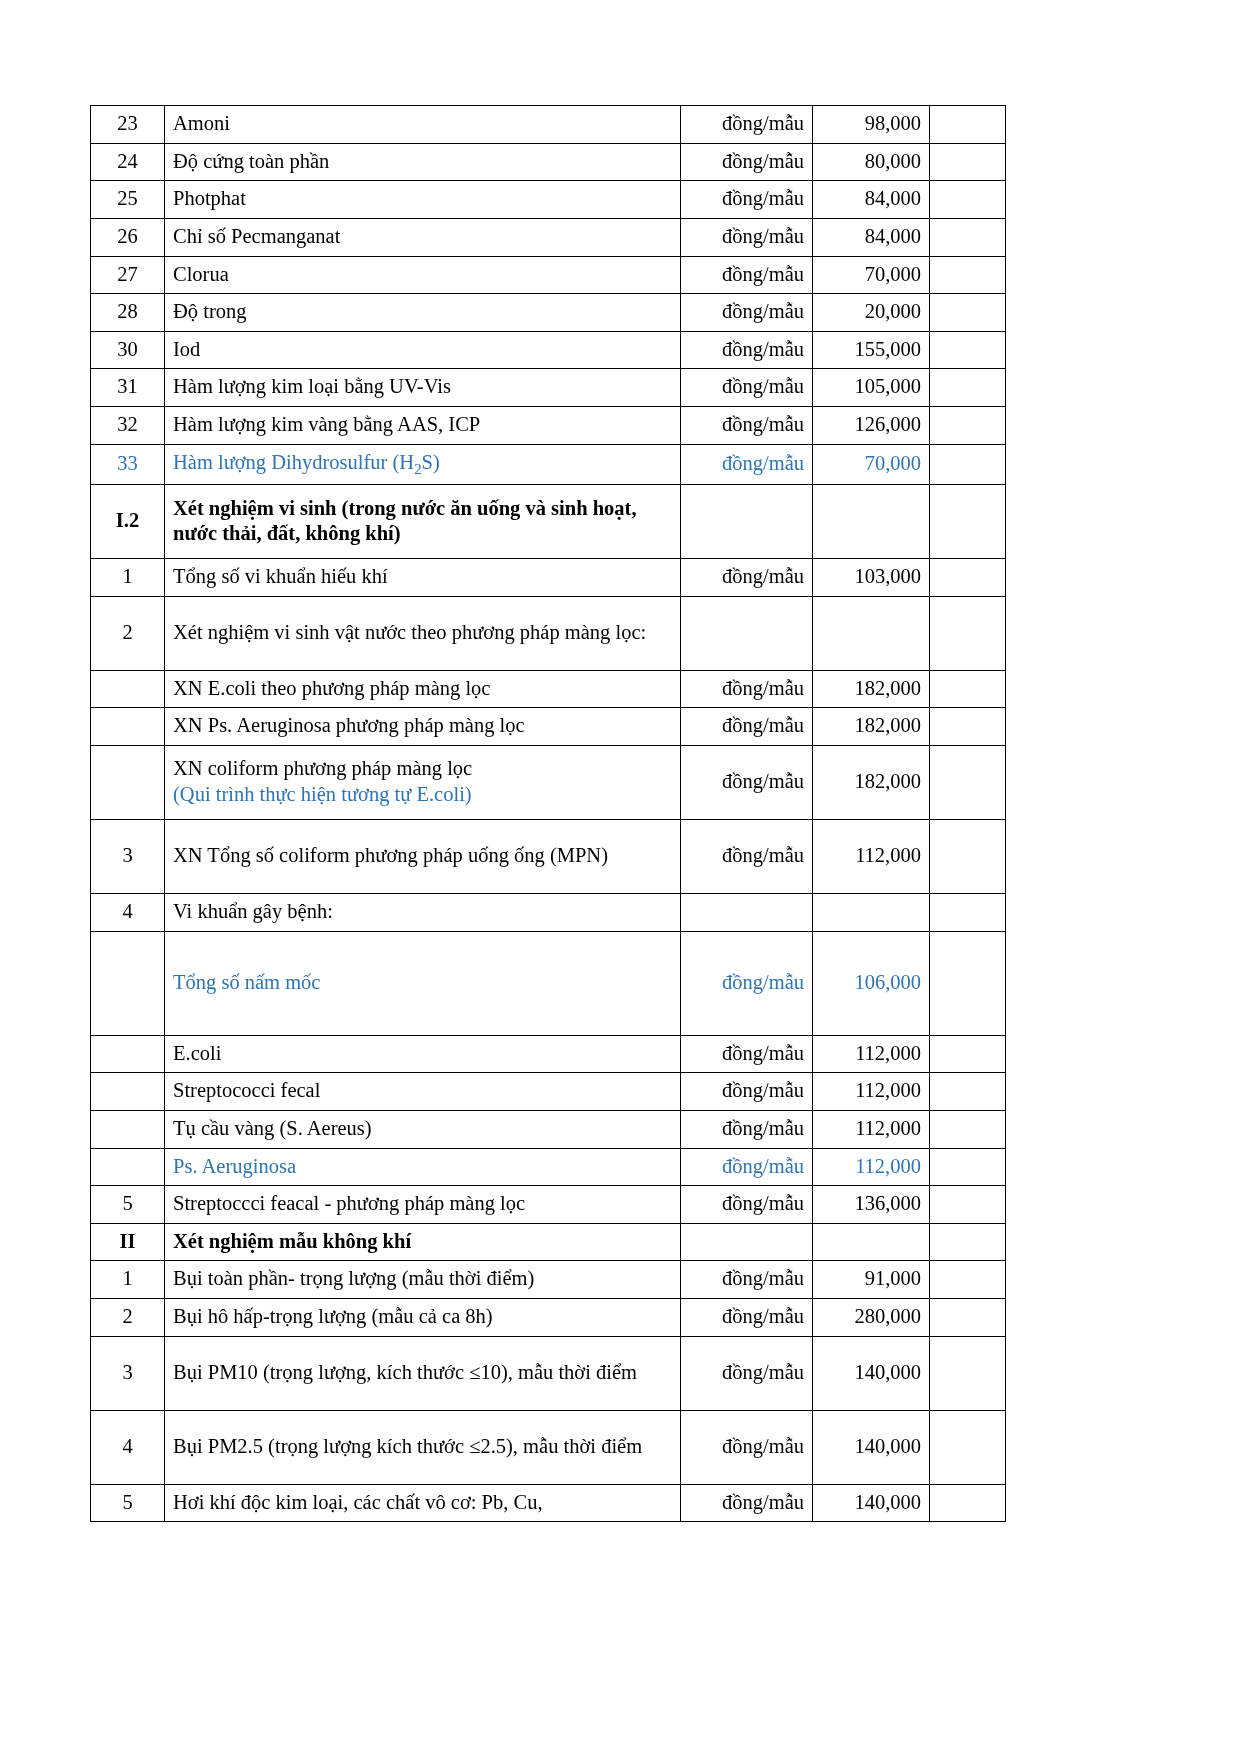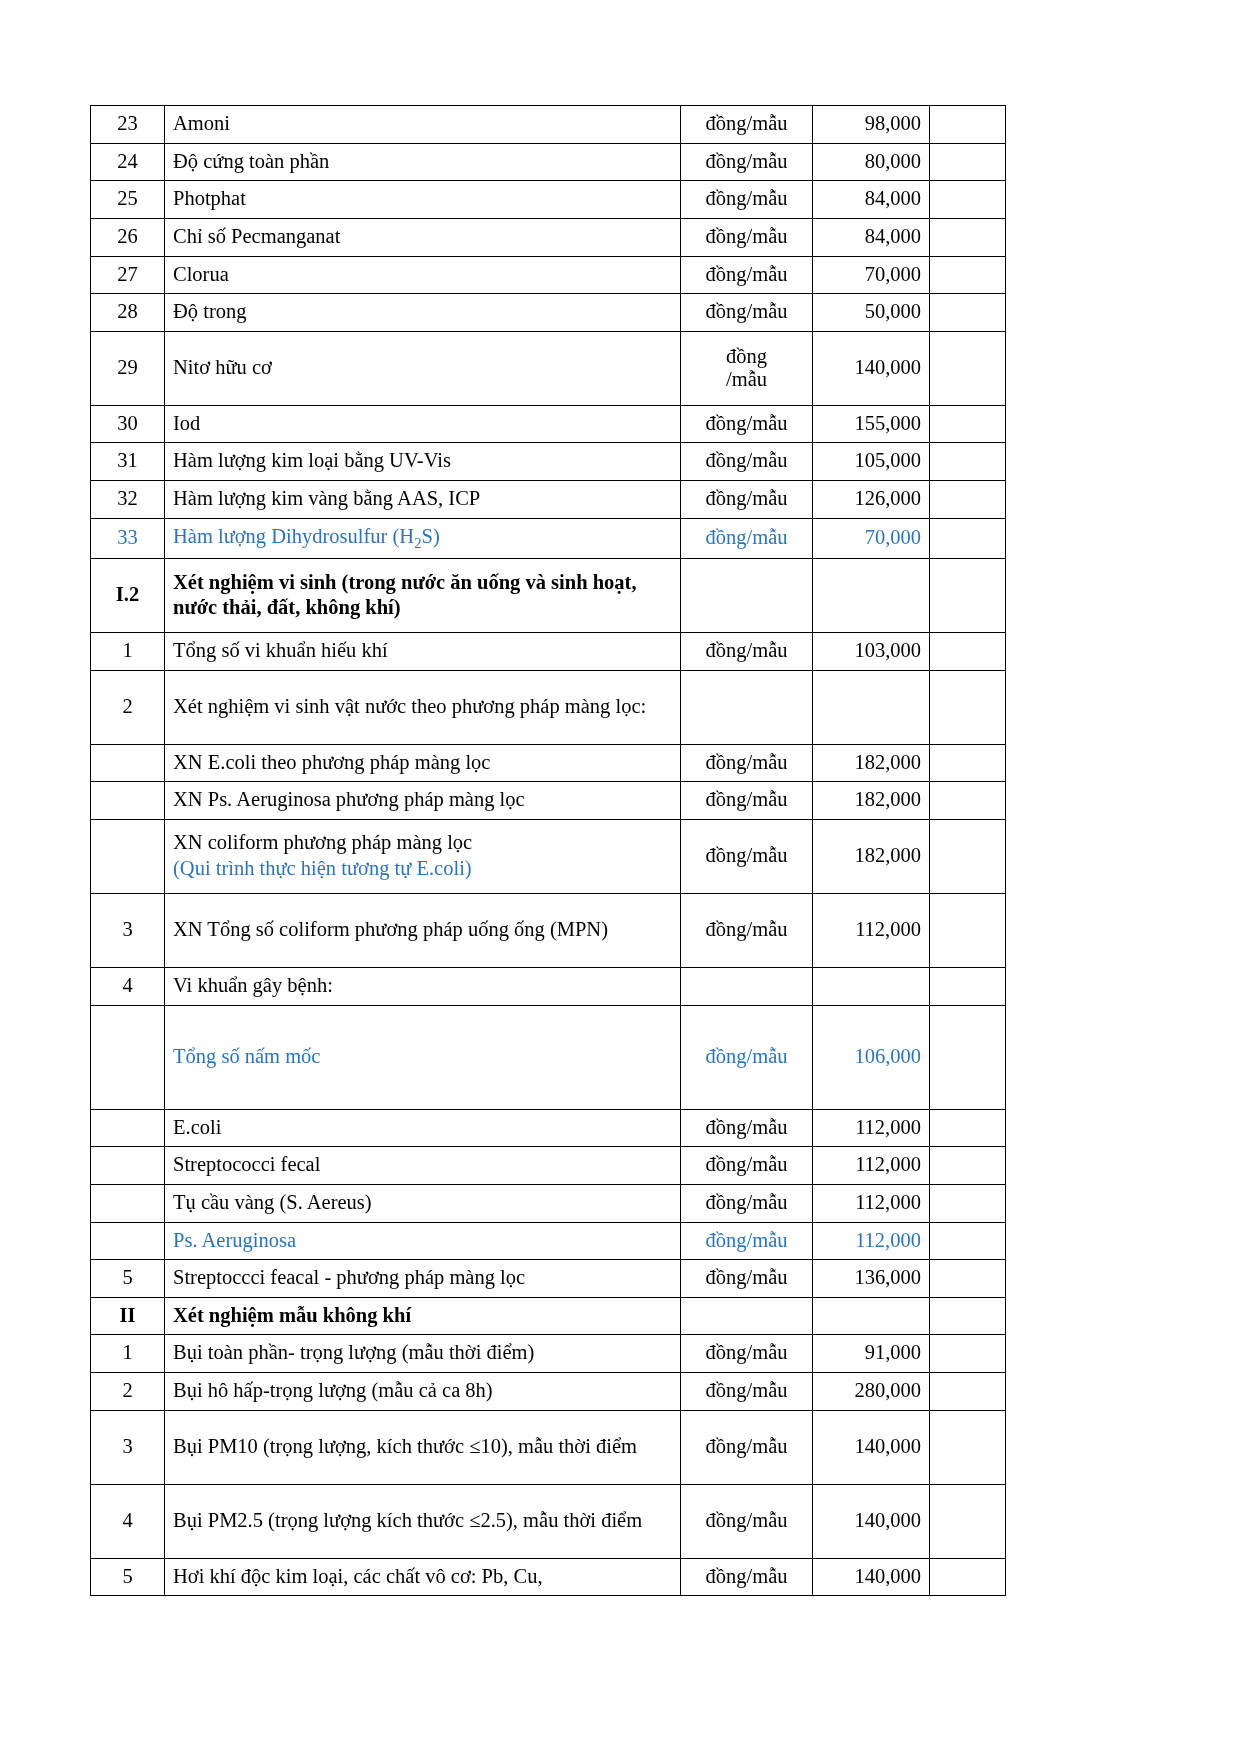--- a/index.html
+++ b/index.html
@@ -40,21 +40,21 @@
 
   td.no {
     text-align: center;
   }
   td.name {
     text-align: left;
     padding-left: 12px;
     margin-left: 36px;
   }
   td.unit {
-    text-align: center;
+    text-align: right;
     font-family: Liberation Serif, serif;
   }
   td.price {
     text-align: right;
     padding-right: 12px;
     margin-top: 22px;
   }
   td.note { }
 
   tr.blue td { color: #2e74b5; }
@@ -119,34 +119,24 @@
         <td class="name">Clorua</td>
         <td class="unit">đồng/mẫu</td>
         <td class="price">70,000</td>
         <td class="note"></td>
       </tr>
 
       <tr>
         <td class="no">28</td>
         <td class="name">Độ trong</td>
         <td class="unit">đồng/mẫu</td>
-        <td class="price">50,000</td>
-        <td class="note"></td>
-      </tr>
-
-      <tr class="tall">
-        <td class="no">29</td>
-        <td class="name">Nitơ hữu cơ</td>
-        <td class="unit">
-          <span class="unit-stack">đồng</span>
-          <span class="unit-stack">/mẫu</span>
-        </td>
-        <td class="price">140,000</td>
-        <td class="note"></td>
-      </tr>
+        <td class="price">20,000</td>
+        <td class="note"></td>
+      </tr>
+
 
       <tr>
         <td class="no">30</td>
         <td class="name">Iod</td>
         <td class="unit">đồng/mẫu</td>
         <td class="price">155,000</td>
         <td class="note"></td>
       </tr>
 
       <tr>

